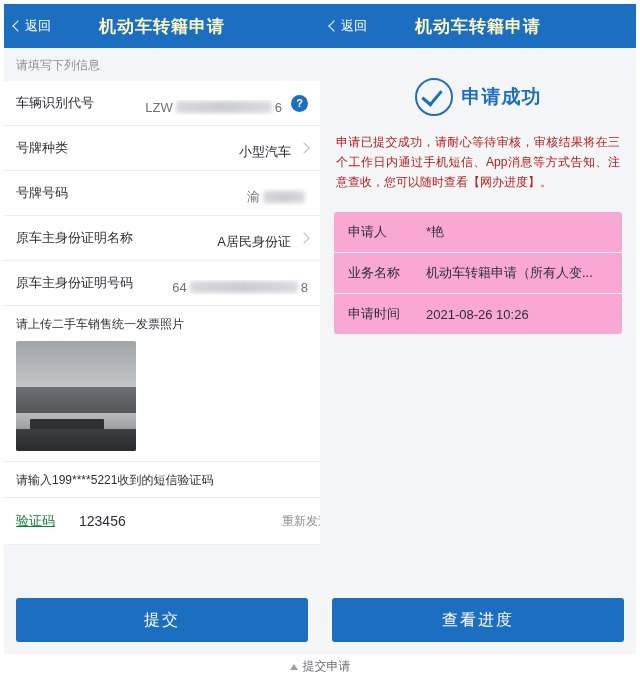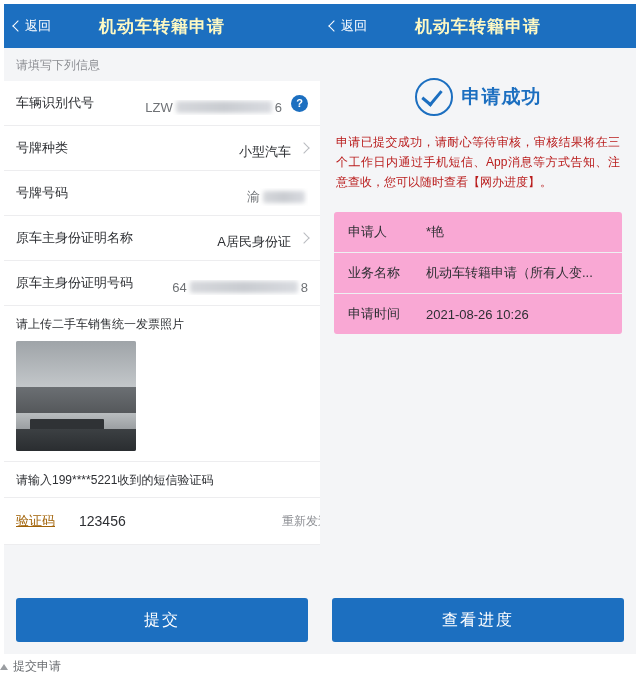--- a/index.html
+++ b/index.html
@@ -187,21 +187,21 @@
     display: flex;
     align-items: center;
     min-height: 46px;
     padding: 0 12px;
     background: #ffffff;
     border-top: 1px solid #ededef;
     border-bottom: 1px solid #ededef;
   }
   .code-label {
     font-size: 13px;
-    color: #a16207;
+    color: #15803d;
     white-space: nowrap;
     text-decoration: underline;
   }
   .code-input {
     flex: 1;
     font-size: 14px;
     color: #2d2f33;
     border: none;
     outline: none;
     background: transparent;
@@ -309,21 +309,21 @@
     font-size: 13px;
     color: #2d2f33;
     overflow: hidden;
     white-space: nowrap;
     text-overflow: ellipsis;
   }
   .caption {
     position: absolute;
     left: 0; right: 0;
     bottom: 4px;
-    text-align: left;
+    text-align: center;
     font-size: 12px;
     color: #6b6e72;
   }
   .caption .tri {
     display: inline-block;
     width: 0; height: 0;
     border-left: 4px solid transparent;
     border-right: 4px solid transparent;
     border-bottom: 6px solid #9a9da1;
     margin-right: 5px;

